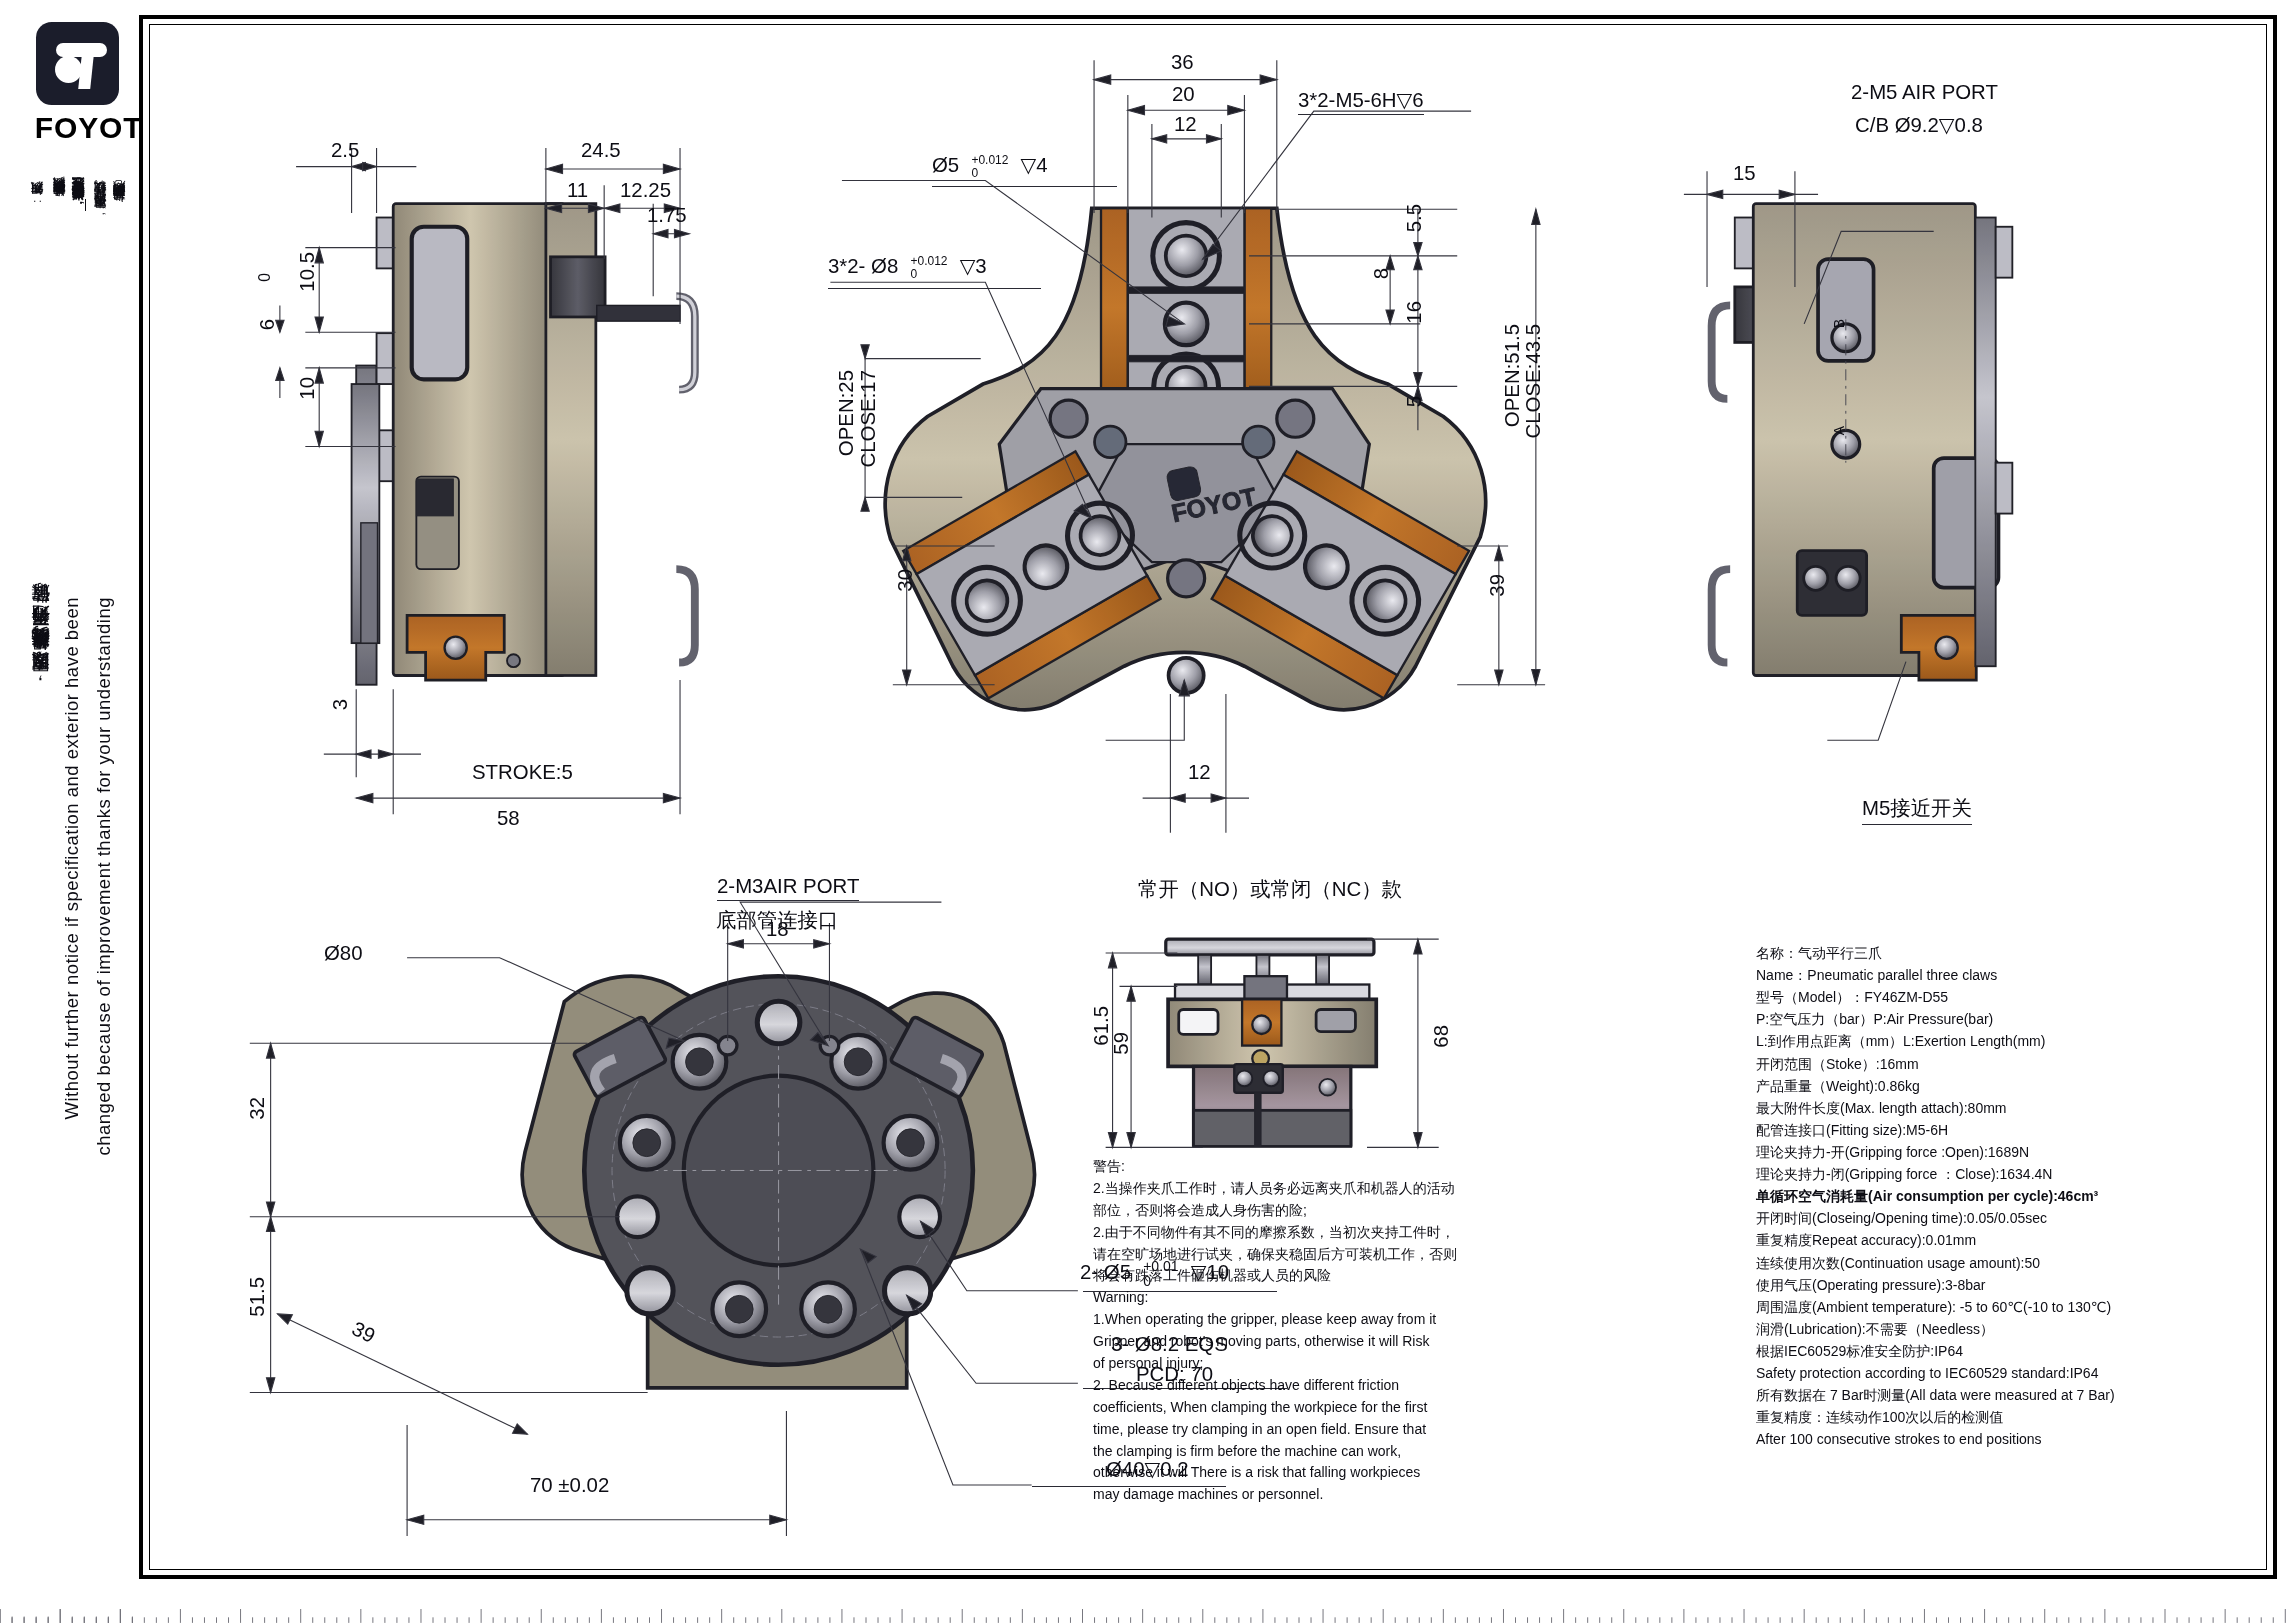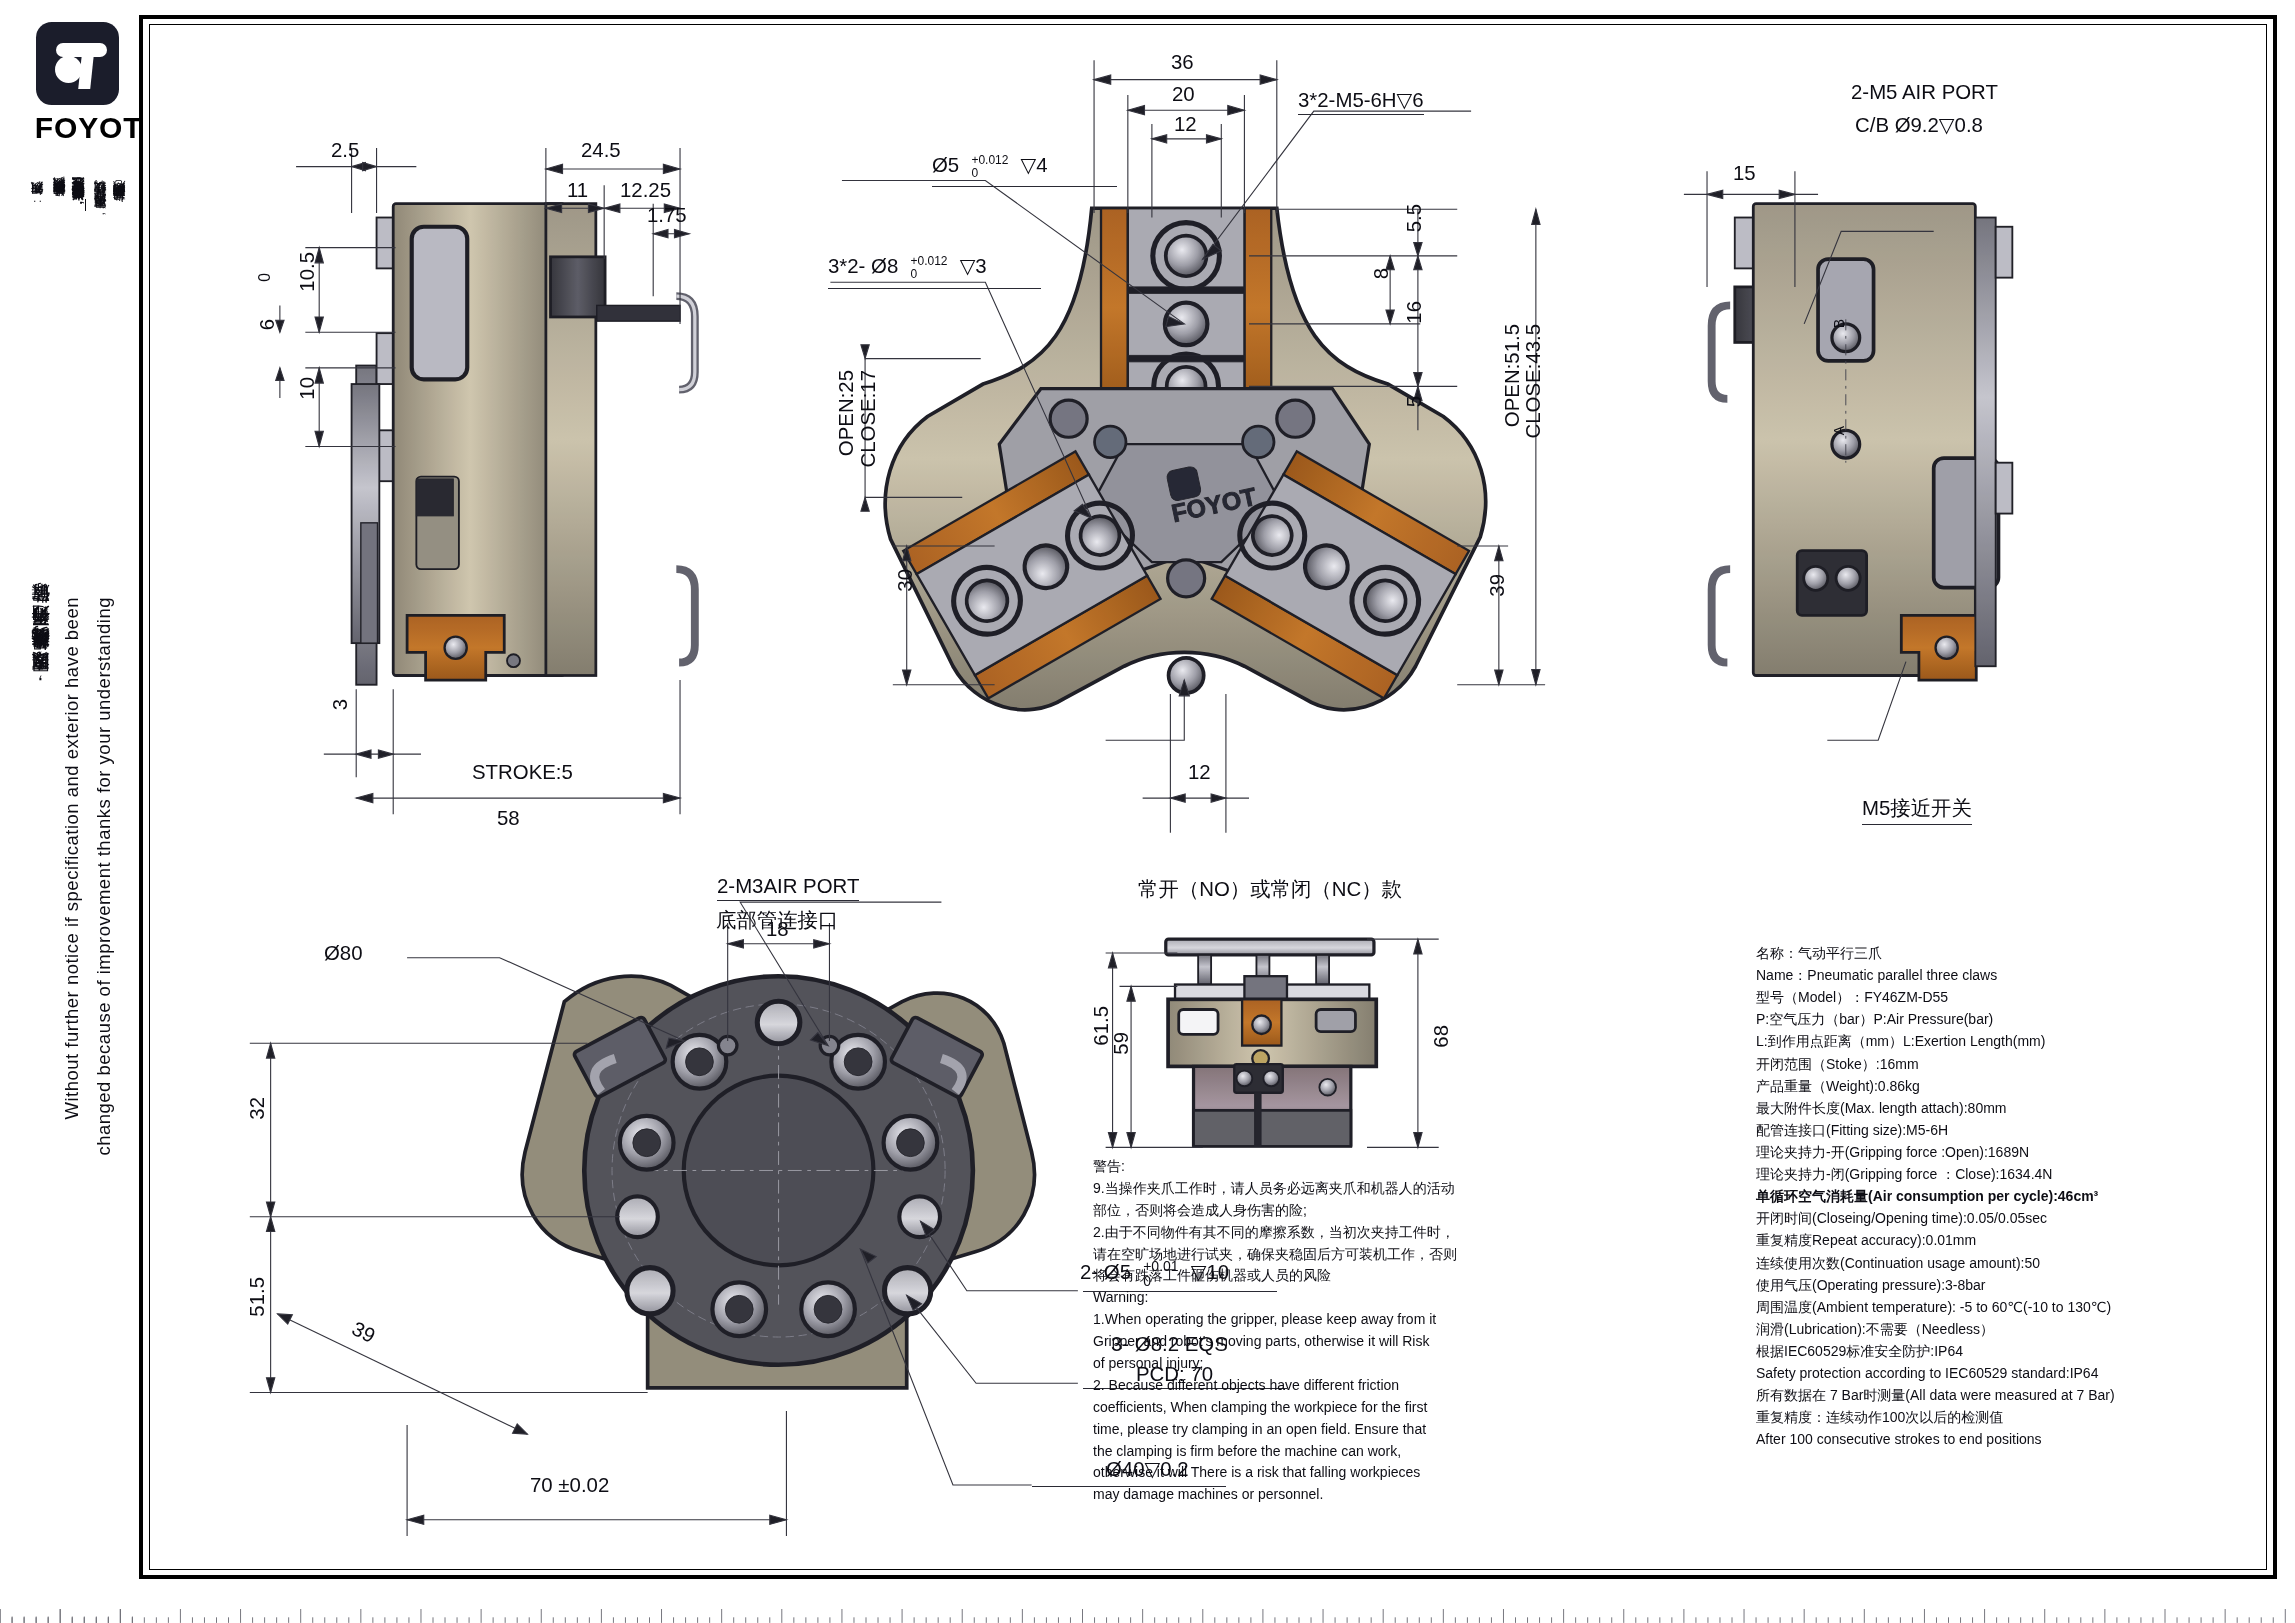--- a/index.html
+++ b/index.html
@@ -607,21 +607,21 @@
   <div class="dim" style="left:1106px;top:1457px;">Ø40▽0.2</div>
   <div style="position:absolute;left:1032px;top:1486px;width:194px;border-bottom:0.9px solid #2a2a34;"></div>
 
   <div class="label-cn" style="left:1138px;top:875px;">常开（NO）或常闭（NC）款</div>
   <div class="dim rot" style="left:1090px;top:1006px;">61.5</div>
   <div class="dim rot" style="left:1110px;top:1032px;">59</div>
   <div class="dim rot" style="left:1430px;top:1025px;">68</div>
 
   <div class="warn">
     <p>警告:</p>
-    <p>9.当操作夹爪工作时，请人员务必远离夹爪和机器人的活动</p>
+    <p>2.当操作夹爪工作时，请人员务必远离夹爪和机器人的活动</p>
     <p>部位，否则将会造成人身伤害的险;</p>
     <p>2.由于不同物件有其不同的摩擦系数，当初次夹持工件时，</p>
     <p>请在空旷场地进行试夹，确保夹稳固后方可装机工作，否则</p>
     <p>将会有跌落工件砸伤机器或人员的风险</p>
     <p>Warning:</p>
     <p>1.When operating the gripper, please keep away from it</p>
     <p>Gripper and robot's moving parts, otherwise it will Risk</p>
     <p>of personal injury;</p>
     <p>2. Because different objects have different friction</p>
     <p>coefficients, When clamping the workpiece for the first</p>

